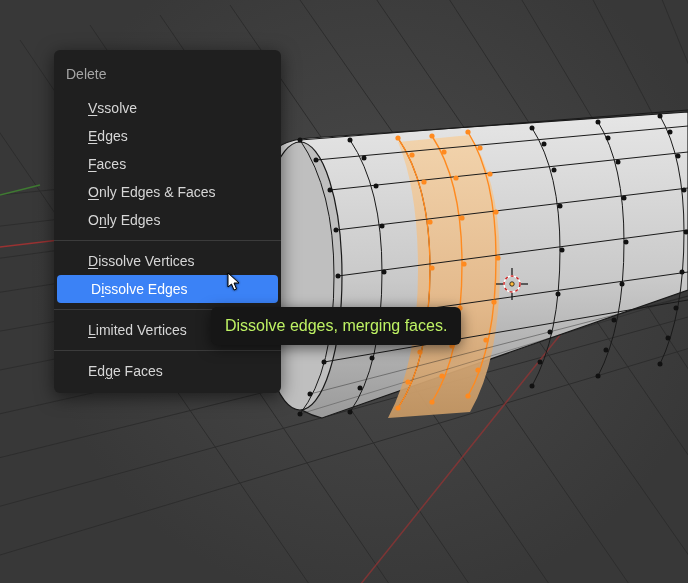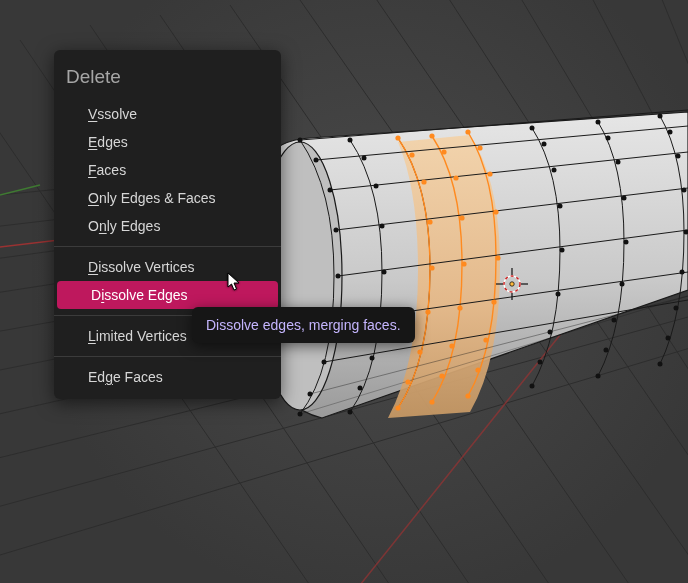--- a/index.html
+++ b/index.html
@@ -19,49 +19,49 @@
     background: #1f1f1f;
     border-radius: 6px;
     box-shadow: 0 4px 18px rgba(0,0,0,.55);
     padding: 6px 0 8px;
     font-size: 14px;
     color: #d6d6d6;
     user-select: none;
   }
   .ctx-title {
     padding: 10px 12px 12px;
-    font-size: 19px;
+    font-size: 14px;
     color: #a6a6a6;
   }
   .ctx-item {
     display: flex;
     padding: 4px 10px 4px 34px;
     line-height: 20px;
     white-space: nowrap;
     cursor: default;
   }
   .ctx-item.highlight {
-    background: #be185d;
+    background: #3b82f6;
     color: #fff;
     border-radius: 4px;
     margin: 0 3px;
   }
   .ctx-sep {
     height: 1px;
     background: #3b3b3b;
     margin: 6px 0;
   }
   .und { text-decoration: underline; text-underline-offset: 2px; }
 
   .tooltip {
     position: absolute;
-    left: 192px; top: 307px;
+    left: 211px; top: 307px;
     background: #161616;
-    color: #c4b5fd;
-    font-size: 14px;
+    color: #bef264;
+    font-size: 16px;
     padding: 10px 14px;
     border-radius: 6px;
     box-shadow: 0 3px 14px rgba(0,0,0,.55);
     white-space: nowrap;
   }
 
   .cursor {
     position: absolute;
     left: 227px; top: 272px;
     width: 14px; height: 20px;

